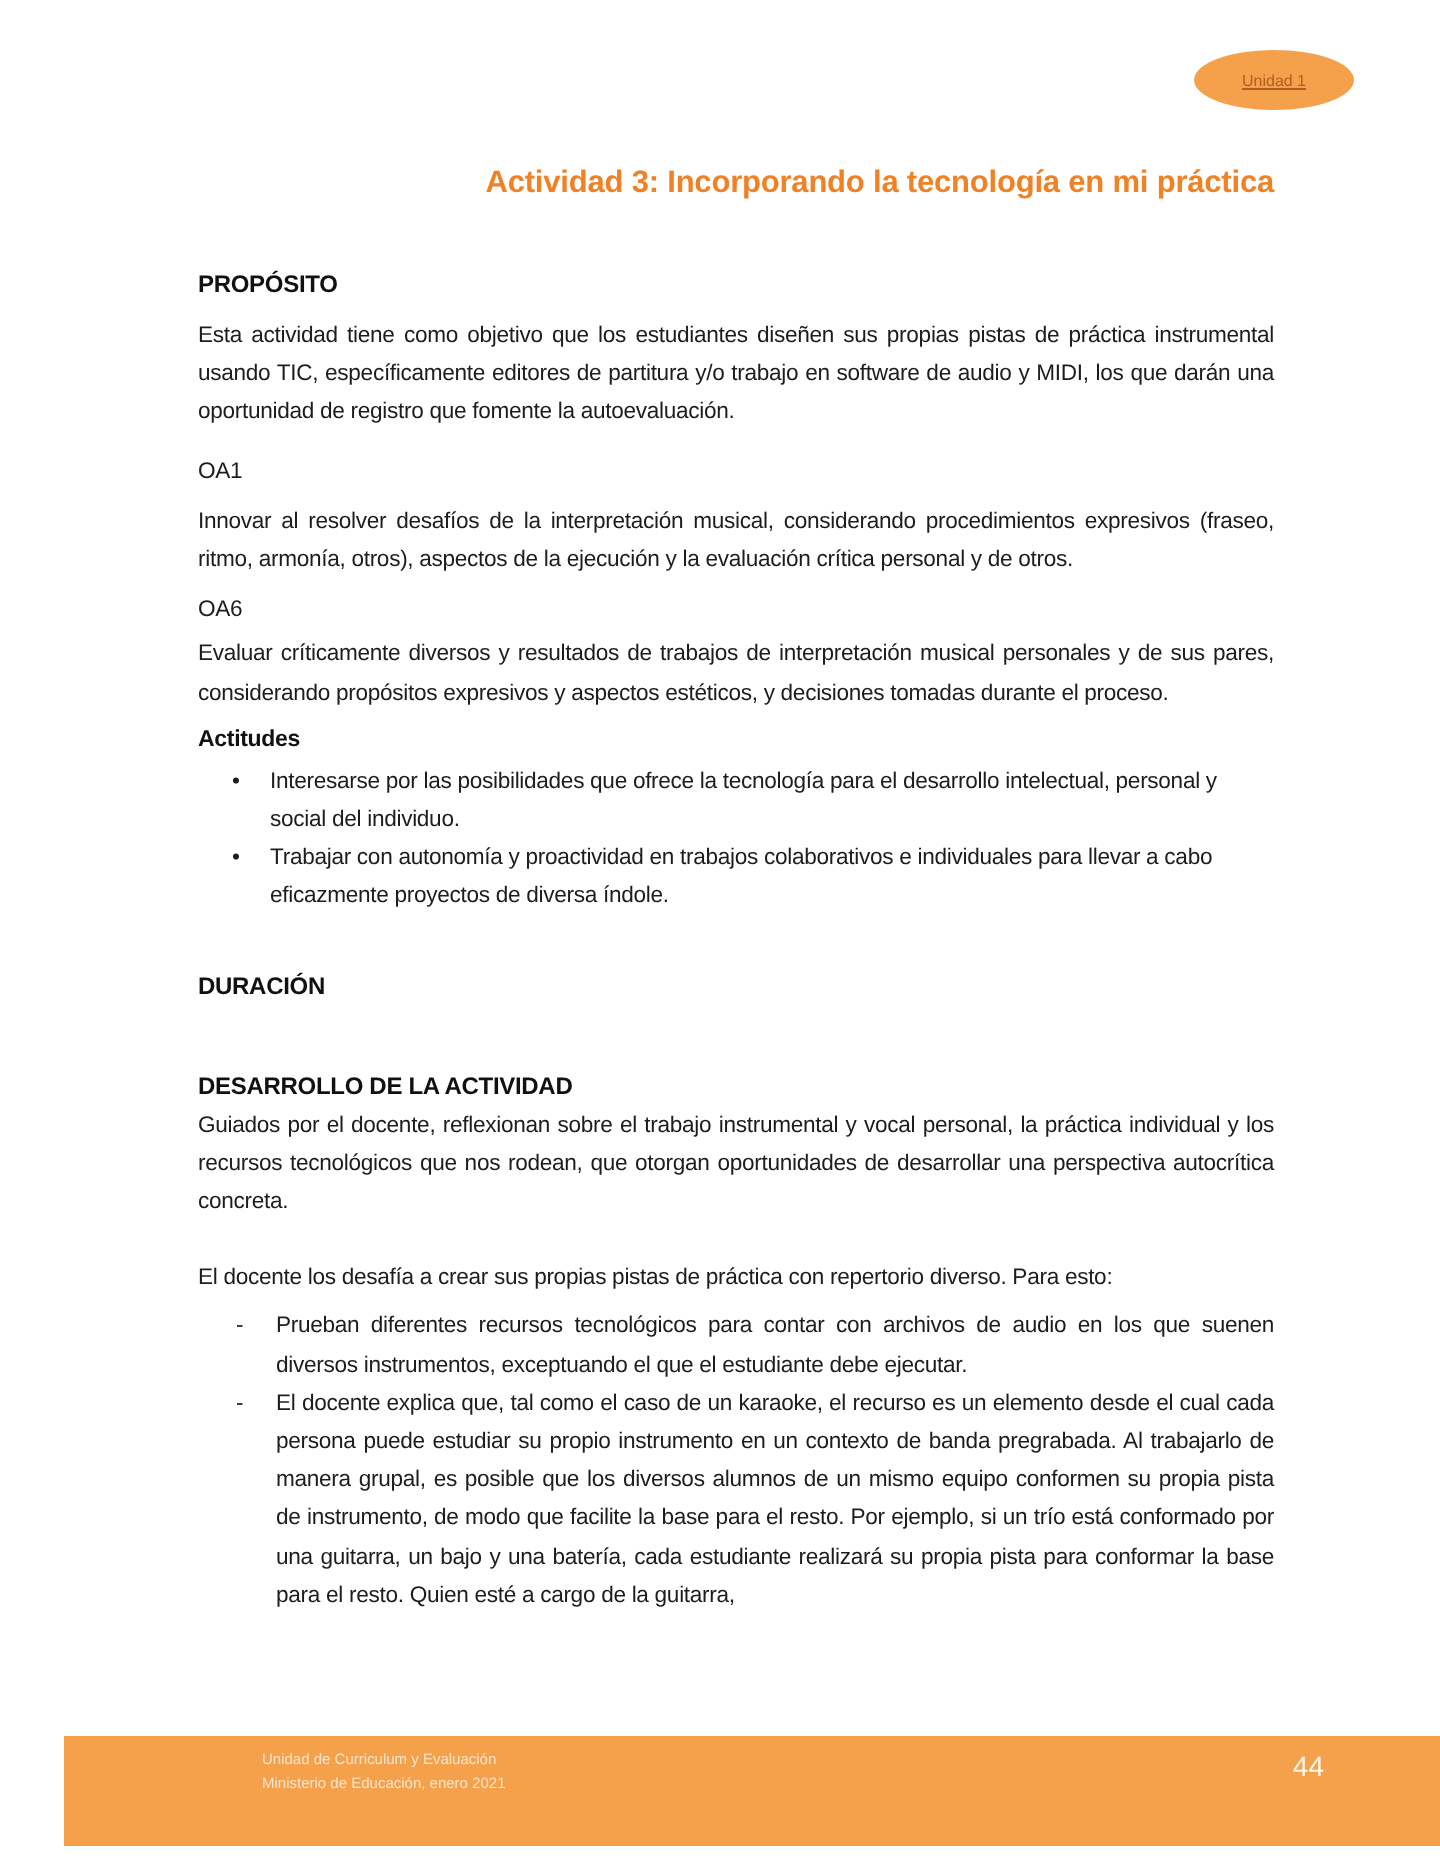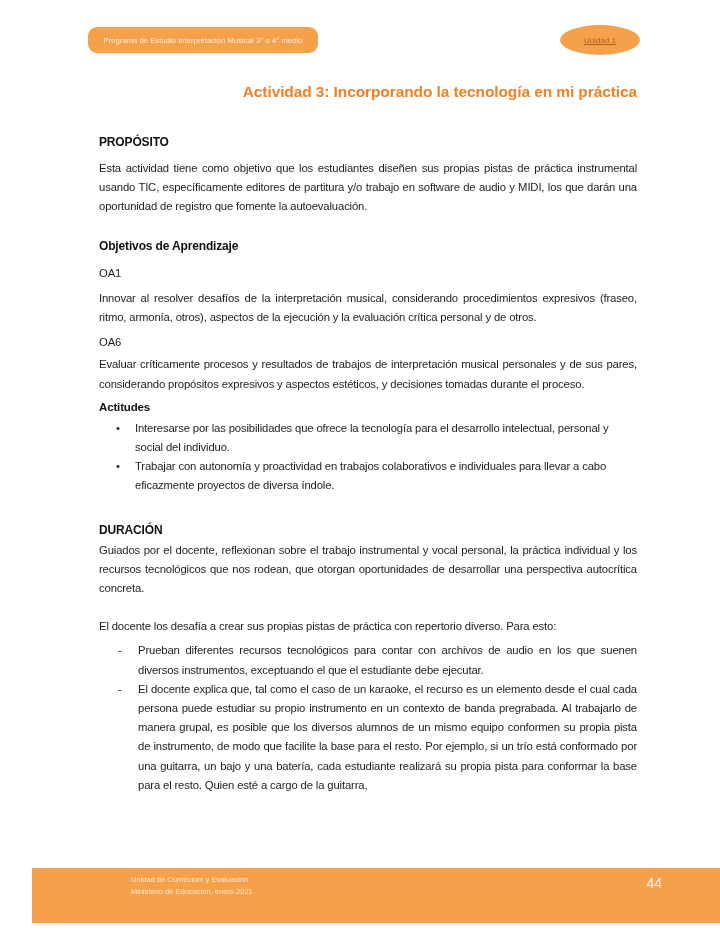--- a/index.html
+++ b/index.html
@@ -11,21 +11,21 @@
     font-family:"Liberation Sans", sans-serif; color:#1d1d1d;
   }
   
   .program-pill {
     position:absolute; left:88px; top:27px; width:230px; height:26px;
     background:var(--accent); border-radius:9px;
     display:flex; align-items:center; justify-content:center;
     font-size:7.5px; color:rgba(255,255,255,0.82); letter-spacing:0.1px;
   }
   .unit-ellipse {
-    position:absolute; left:560px; top:25px; width:80px; height:30px;
+    position:absolute; left:597px; top:25px; width:80px; height:30px;
     background:var(--accent); border-radius:50%;
     display:flex; align-items:center; justify-content:center;
     font-size:8px; color:rgba(161,84,23,0.85);text-decoration:underline;
   }
   
   .title {
     position:absolute; top:83px; left:99px; width:538px;
     text-align:right; font-size:15.5px; font-weight:700;
     color:var(--title-col); letter-spacing:-0.1px;
   }
@@ -69,50 +69,49 @@
   .footer-page {
     position:absolute; right:90px; top:7px;
     font-size:14px; color:rgba(255,255,255,0.9);
   }
 </style>
 </head>
 <body>
 
 <div class="page">
 
-  <div class="program-pill">Programa de Estudio Interpretación Musical 3° o 4° medio</div>
   <div class="unit-ellipse">Unidad 1</div>
 
   <h1 class="title">Actividad 3: Incorporando la tecnología en mi práctica</h1>
 
   <main class="content">
 
     <section>
       <h2 class="sec">PROPÓSITO</h2>
       <p class="p-proposito">Esta actividad tiene como objetivo que los estudiantes diseñen sus propias pistas de práctica instrumental usando TIC, específicamente editores de partitura y/o trabajo en software de audio y MIDI, los que darán una oportunidad de registro que fomente la autoevaluación.</p>
     </section>
 
     <section>
-      <h2 class="sec h-objetivos">Objetivos de Aprendizaje</h2>
       <p class="p-oa-label">OA1</p>
       <p class="p-oa1">Innovar al resolver desafíos de la interpretación musical, considerando procedimientos expresivos (fraseo, ritmo, armonía, otros), aspectos de la ejecución y la evaluación crítica personal y de otros.</p>
       <p class="p-oa6-label">OA6</p>
-      <p class="p-oa6">Evaluar críticamente procesos y resultados de trabajos de interpretación musical personales y de sus pares, considerando propósitos expresivos y aspectos estéticos, y decisiones tomadas durante el proceso.</p>
+      <p class="p-oa6">Evaluar críticamente diversos y resultados de trabajos de interpretación musical personales y de sus pares, considerando propósitos expresivos y aspectos estéticos, y decisiones tomadas durante el proceso.</p>
       <h3 class="sub h-actitudes">Actitudes</h3>
       <ul class="bullets">
         <li>Interesarse por las posibilidades que ofrece la tecnología para el desarrollo intelectual, personal y social del individuo.</li>
         <li>Trabajar con autonomía y proactividad en trabajos colaborativos e individuales para llevar a cabo eficazmente proyectos de diversa índole.</li>
       </ul>
     </section>
 
     <section>
       <h2 class="sec h-duracion">DURACIÓN</h2>
     </section>
 
     <section>
+      <h2 class="sec h-desarrollo">DESARROLLO DE LA ACTIVIDAD</h2>
       <p class="p-intro">Guiados por el docente, reflexionan sobre el trabajo instrumental y vocal personal, la práctica individual y los recursos tecnológicos que nos rodean, que otorgan oportunidades de desarrollar una perspectiva autocrítica concreta.</p>
       <p class="p-challenge">El docente los desafía a crear sus propias pistas de práctica con repertorio diverso. Para esto:</p>
       <ul class="dashes">
         <li>Prueban diferentes recursos tecnológicos para contar con archivos de audio en los que suenen diversos instrumentos, exceptuando el que el estudiante debe ejecutar.</li>
         <li>El docente explica que, tal como el caso de un karaoke, el recurso es un elemento desde el cual cada persona puede estudiar su propio instrumento en un contexto de banda pregrabada. Al trabajarlo de manera grupal, es posible que los diversos alumnos de un mismo equipo conformen su propia pista de instrumento, de modo que facilite la base para el resto. Por ejemplo, si un trío está conformado por una guitarra, un bajo y una batería, cada estudiante realizará su propia pista para conformar la base para el resto. Quien esté a cargo de la guitarra,</li>
       </ul>
     </section>
 
   </main>
 

